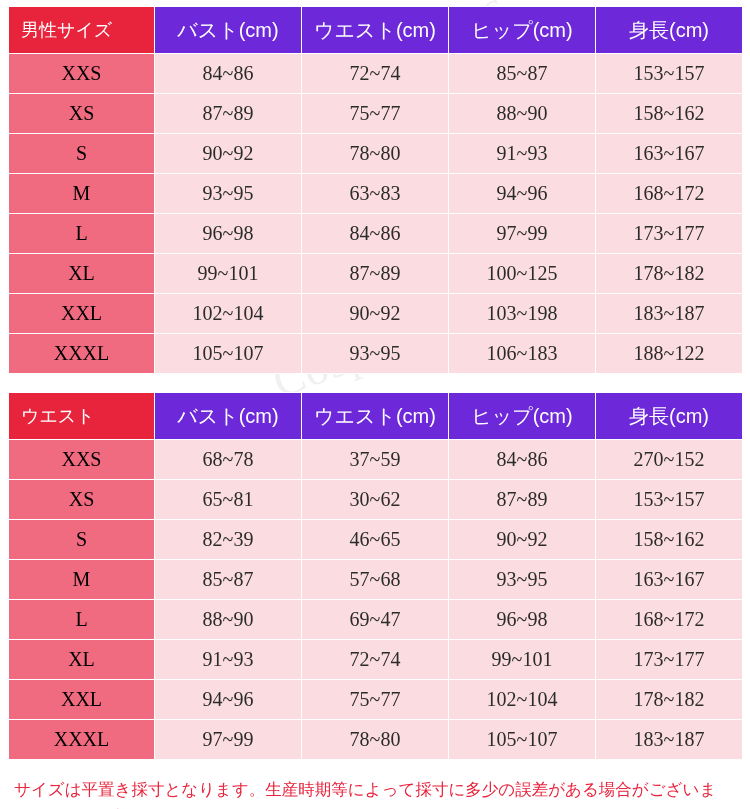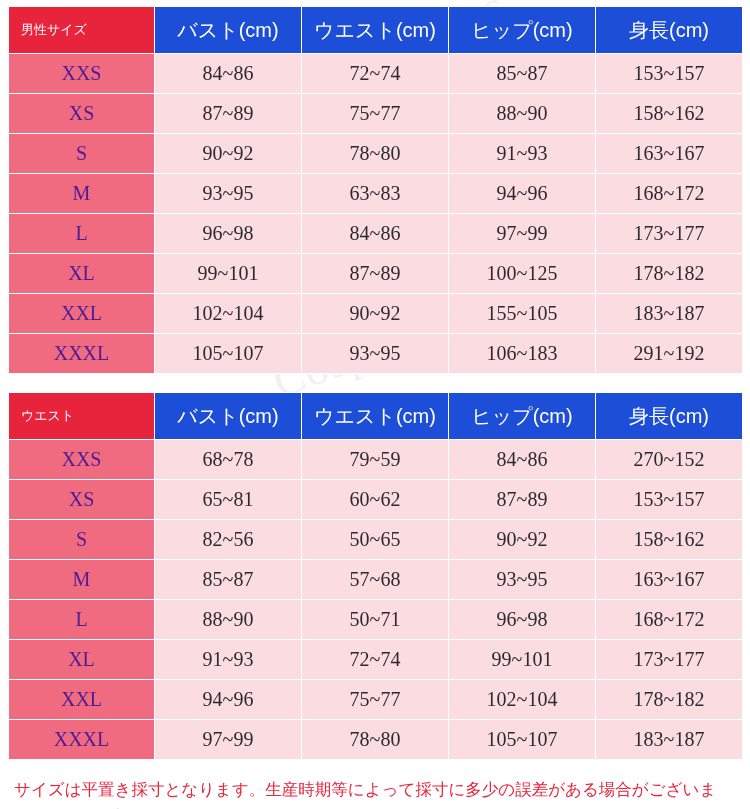--- a/index.html
+++ b/index.html
@@ -58,36 +58,36 @@
   table.size-table th {
     border: 1px solid #ffffff;
     text-align: center;
     vertical-align: middle;
     font-weight: normal;
     padding: 0;
   }
 
   
   .hdr th {
-    background: #1d4ed8;
+    background: #6d28d9;
     color: #ffffff;
     height: 46px;
     font-size: 20px;
   }
   .hdr th.first {
     background: #e8233c;
-    font-size: 13px;
+    font-size: 18px;
     text-align: left;
     padding-left: 12px;
   }
 
   
   td.size-cell {
     background: #f06a80;
-    color: #4c1d95;
+    color: #000000;
     height: 39px;
     font-size: 20px;
     font-family: "Liberation Serif", "DejaVu Serif", serif;
   }
   
   td.val-cell {
     background: #fbdde1;
     color: #2b2b2b;
     height: 39px;
     font-size: 20px;
@@ -180,29 +180,29 @@
         <td class="size-cell">XL</td>
         <td class="val-cell">99~101</td>
         <td class="val-cell">87~89</td>
         <td class="val-cell">100~125</td>
         <td class="val-cell">178~182</td>
       </tr>
       <tr>
         <td class="size-cell">XXL</td>
         <td class="val-cell">102~104</td>
         <td class="val-cell">90~92</td>
-        <td class="val-cell">155~105</td>
+        <td class="val-cell">103~198</td>
         <td class="val-cell">183~187</td>
       </tr>
       <tr>
         <td class="size-cell">XXXL</td>
         <td class="val-cell">105~107</td>
         <td class="val-cell">93~95</td>
         <td class="val-cell">106~183</td>
-        <td class="val-cell">291~192</td>
+        <td class="val-cell">188~122</td>
       </tr>
     </tbody>
   </table>
 
   <div class="table-gap"></div>
 
   <table class="size-table">
     <colgroup>
       <col class="c-size">
         <col class="c-val">
@@ -216,49 +216,49 @@
         <th>バスト(cm)</th>
         <th>ウエスト(cm)</th>
         <th>ヒップ(cm)</th>
         <th>身長(cm)</th>
       </tr>
     </thead>
     <tbody>
       <tr>
         <td class="size-cell">XXS</td>
         <td class="val-cell">68~78</td>
-        <td class="val-cell">79~59</td>
+        <td class="val-cell">37~59</td>
         <td class="val-cell">84~86</td>
         <td class="val-cell">270~152</td>
       </tr>
       <tr>
         <td class="size-cell">XS</td>
         <td class="val-cell">65~81</td>
-        <td class="val-cell">60~62</td>
+        <td class="val-cell">30~62</td>
         <td class="val-cell">87~89</td>
         <td class="val-cell">153~157</td>
       </tr>
       <tr>
         <td class="size-cell">S</td>
-        <td class="val-cell">82~56</td>
-        <td class="val-cell">50~65</td>
+        <td class="val-cell">82~39</td>
+        <td class="val-cell">46~65</td>
         <td class="val-cell">90~92</td>
         <td class="val-cell">158~162</td>
       </tr>
       <tr>
         <td class="size-cell">M</td>
         <td class="val-cell">85~87</td>
         <td class="val-cell">57~68</td>
         <td class="val-cell">93~95</td>
         <td class="val-cell">163~167</td>
       </tr>
       <tr>
         <td class="size-cell">L</td>
         <td class="val-cell">88~90</td>
-        <td class="val-cell">50~71</td>
+        <td class="val-cell">69~47</td>
         <td class="val-cell">96~98</td>
         <td class="val-cell">168~172</td>
       </tr>
       <tr>
         <td class="size-cell">XL</td>
         <td class="val-cell">91~93</td>
         <td class="val-cell">72~74</td>
         <td class="val-cell">99~101</td>
         <td class="val-cell">173~177</td>
       </tr>

